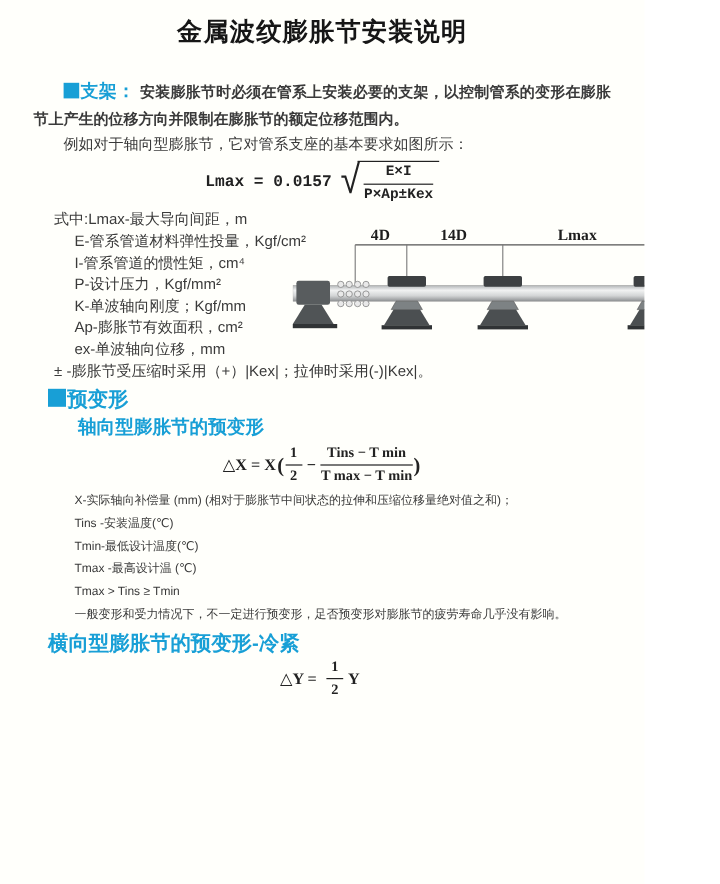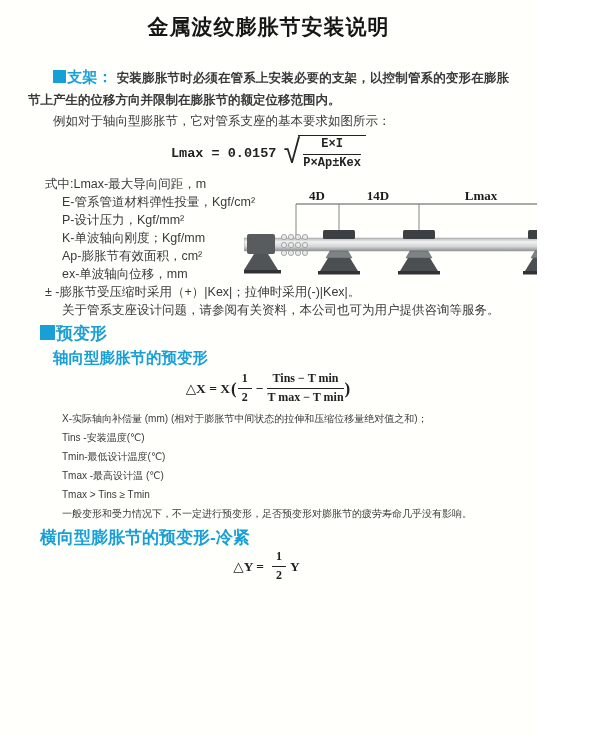--- a/index.html
+++ b/index.html
@@ -39,21 +39,21 @@
   .f2{ margin:4px 0 2px; height:36px; }
   .f3{ margin:4px 0 2px; height:30px; }
 
   
   .defs{ margin:2px 0 0 17px; font-size:12.5px; line-height:18px; }
   .defs > div{ padding-left:17px; }
   .defs > div.flush{ padding-left:0; }
 
   .sec-head{ margin:5px 0 0 12px; font-size:17px; line-height:20px; font-weight:bold; color:var(--blue); }
   .body-para{ margin:3px 0 0; font-size:12.5px; line-height:20px; text-align:justify; text-indent:2em; }
-  .sub-head{ margin:4px 0 0 25px; font-size:15.5px; line-height:19px; font-weight:bold; color:var(--blue); }
+  .sub-head{ margin:4px 0 0 37px; font-size:15.5px; line-height:19px; font-weight:bold; color:var(--blue); }
   .note-para{ margin:0; font-size:12.5px; line-height:20.5px; text-align:justify; text-indent:2em; }
   .sub-lines{ margin-left:34px; font-size:10px; line-height:19px; }
 
   .diagram{ position:absolute; left:244px; top:188px; }
   .dim-label{ font-family:"Liberation Serif","DejaVu Serif",serif; font-weight:bold; font-size:13px; fill:#1d1d1d; }
 </style>
 </head>
 <body>
 
 <div class="page">
@@ -72,26 +72,26 @@
         <span class="frac">
           <span class="num">E×I</span>
           <span class="den">P×Ap±Kex</span>
         </span>
       </span>
     </div>
 
     <div class="defs">
       <div class="flush">式中:Lmax-最大导向间距，m</div>
       <div>E-管系管道材料弹性投量，Kgf/cm²</div>
+      <div>I-管系管道的惯性矩，cm⁴</div>
       <div>P-设计压力，Kgf/mm²</div>
       <div>K-单波轴向刚度；Kgf/mm</div>
       <div>Ap-膨胀节有效面积，cm²</div>
       <div>ex-单波轴向位移，mm</div>
       <div class="flush">± -膨胀节受压缩时采用（+）|Kex|；拉伸时采用(-)|Kex|。</div>
-      <div>关于管系支座设计问题，请参阅有关资料，本公司也可为用户提供咨询等服务。</div>
     </div>
 
     <div class="sec-head"><span class="sq sq-lg"></span><span>预变形</span></div>
 
     <div class="sub-head">轴向型膨胀节的预变形</div>
 
     <div class="formula f2">
       <span>△X = X</span>
       <span class="paren">(</span>
       <span class="frac">

